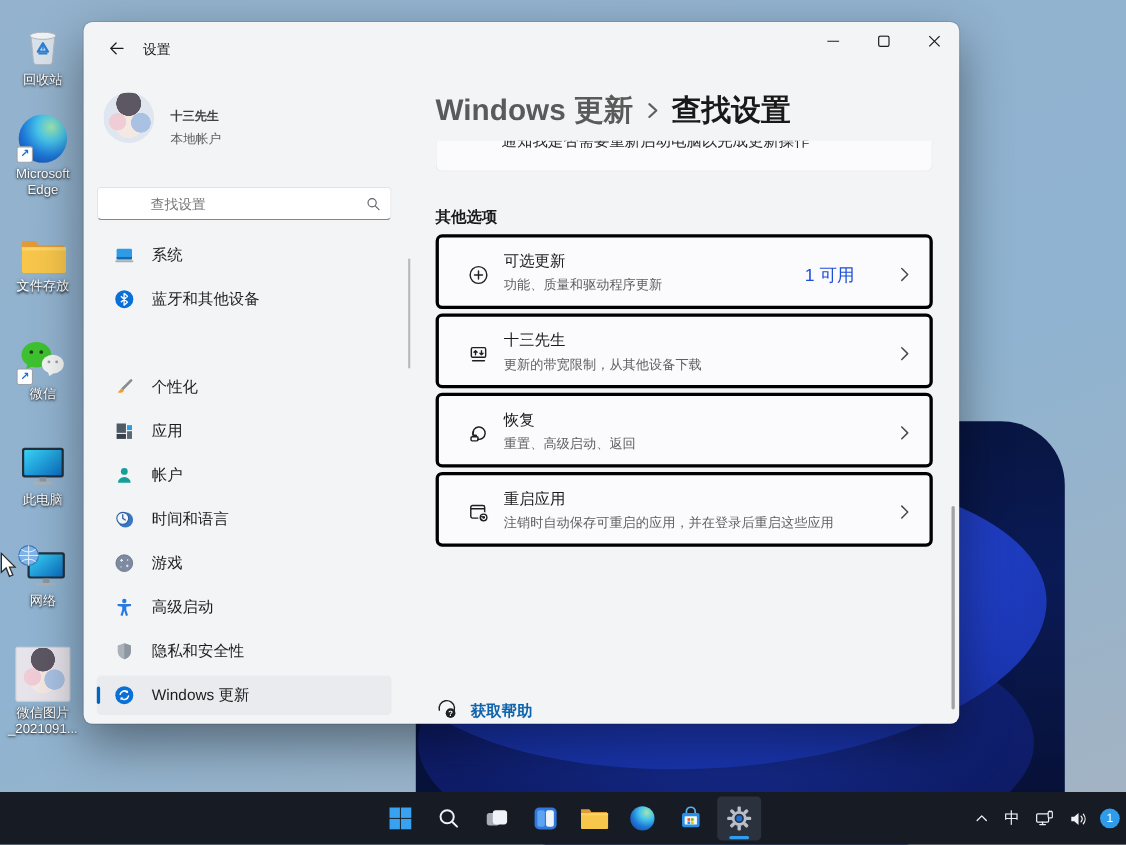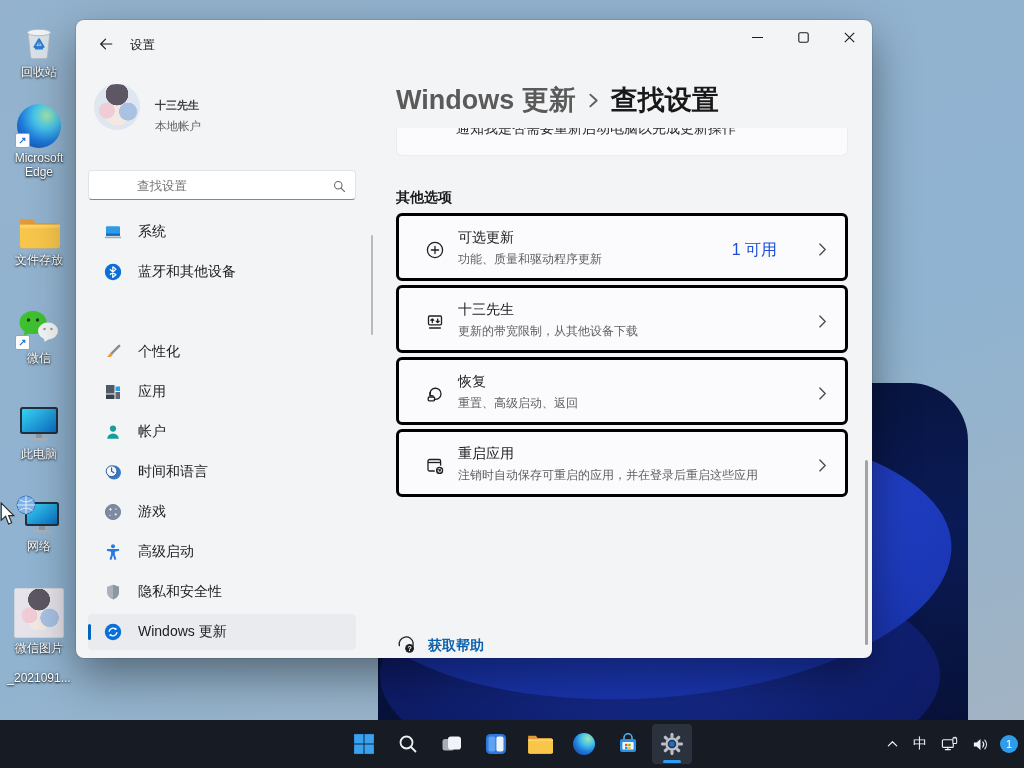--- a/index.html
+++ b/index.html
@@ -199,21 +199,21 @@
       </svg>
   </div>
   <div class="lbl">网络</div>
 </div>
 
 <div class="dicon" style="top:588px">
   <div class="ic">
       <div class="thumb-img"></div>
     </div>
   <div class="lbl">微信图片</div>
-  <div class="lbl" style="margin-top:16px">_2021091...</div>
+  <div class="lbl" style="margin-top:0">_2021091...</div>
 </div>
 
 <div class="abs" style="left:0;top:502px">
   <svg viewBox="0 0 14 22" width="15" height="23">
       <path d="M1 1v16.5l4.2-3.8 2.8 7.3 3-1.2-2.9-6.8H13z" fill="#fff" stroke="#2b2b2b" stroke-width="1.1"></path>
     </svg>
 </div>
 
 <div class="abs window">
 

